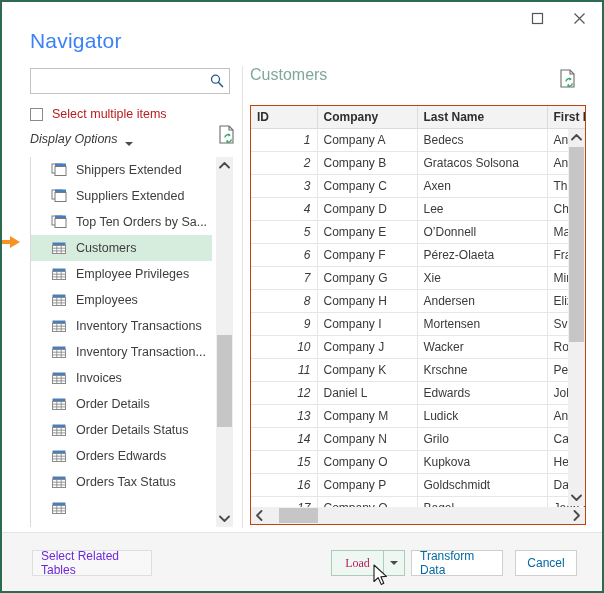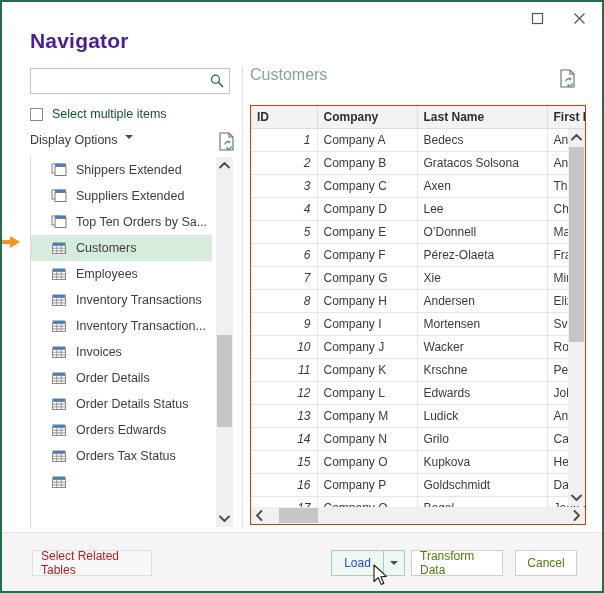--- a/index.html
+++ b/index.html
@@ -44,22 +44,22 @@
     cursor: default;
   }
   .winbtn svg { display: block; }
 
   
   .navigator-title {
     position: absolute;
     left: 28px;
     top: 27px;
     font-size: 21px;
-    color: #4c1d95;
-    font-weight: 700;
+    color: #3b82f6;
+    font-weight: 400;
     letter-spacing: .2px;
   }
 
   
   .left-pane {
     position: absolute;
     left: 28px;
     top: 66px;
     width: 202px;
   }
@@ -100,29 +100,30 @@
     width: 13px;
     height: 13px;
     box-sizing: border-box;
     border: 1px solid #8a8a8a;
     background: #fff;
     margin-right: 9px;
     flex: 0 0 auto;
   }
   .chk-label {
     font-size: 12.5px;
-    color: #14532d;
+    color: #b91c1c;
   }
 
   .display-options-row {
     display: flex;
-    align-items: flex-start;
-    margin-top: 10px;
+    align-items: flex-end;
+    margin-top: 3px;
     height: 20px;
     position: relative;
+    font-style: italic;
   }
   .display-options-label {
     font-size: 12.5px;
     color: #3a3a3a;
   }
   .caret-down {
     width: 0; height: 0;
     border-left: 4px solid transparent;
     border-right: 4px solid transparent;
     border-top: 4px solid #4a4a4a;
@@ -329,36 +330,37 @@
     border-top: 1px solid #e3e3e3;
   }
   .btn {
     position: absolute;
     height: 26px;
     box-sizing: border-box;
     border: 1px solid #cfcfcf;
     background: #ffffff;
     font-family: "Liberation Sans", sans-serif;
     font-size: 12px;
-    color: #4d7c0f;
+    color: #0369a1;
     display: flex;
     align-items: center;
     justify-content: center;
     cursor: default;
     padding: 0 8px;
   }
   .btn.disabled {
-    color: #b91c1c;
+    color: #6d28d9;
     background: #f8f8f8;
     border-color: #dedede;
   }
   .btn.primary {
     background: #eef7f1;
     border-color: #a9cdb8;
-    color: #1d4ed8;
+    color: #be185d;
+    font-family: Liberation Serif, serif;
   }
   #btn-select-related { left: 30px; top: 17px; width: 120px; }
   #load-group { position: absolute; left: 329px; top: 17px; height: 26px; display: flex; }
   #btn-load {
     position: relative;
     left: 0; top: 0;
     width: 52px;
     border-right: none;
   }
   #btn-load-split {
@@ -465,20 +467,28 @@
             <path d="M5.8 5.5 V13.5 M10.2 5.5 V13.5 M1.5 8.2 H14.5 M1.5 10.9 H14.5" stroke="#8a8a8a" stroke-width="0.9"></path>
           </svg>
           <span class="tree-label">Customers</span>
         </div>
         <div class="tree-item">
           <svg class="tree-icon" viewBox="0 0 16 16">
             <rect x="1.5" y="2.5" width="13" height="3" fill="#4a7ebb"></rect>
             <rect x="1.5" y="5.5" width="13" height="8" fill="#ffffff" stroke="#8a8a8a" stroke-width="1"></rect>
             <path d="M5.8 5.5 V13.5 M10.2 5.5 V13.5 M1.5 8.2 H14.5 M1.5 10.9 H14.5" stroke="#8a8a8a" stroke-width="0.9"></path>
           </svg>
+          <span class="tree-label">Employee Privileges</span>
+        </div>
+        <div class="tree-item">
+          <svg class="tree-icon" viewBox="0 0 16 16">
+            <rect x="1.5" y="2.5" width="13" height="3" fill="#4a7ebb"></rect>
+            <rect x="1.5" y="5.5" width="13" height="8" fill="#ffffff" stroke="#8a8a8a" stroke-width="1"></rect>
+            <path d="M5.8 5.5 V13.5 M10.2 5.5 V13.5 M1.5 8.2 H14.5 M1.5 10.9 H14.5" stroke="#8a8a8a" stroke-width="0.9"></path>
+          </svg>
           <span class="tree-label">Employees</span>
         </div>
         <div class="tree-item">
           <svg class="tree-icon" viewBox="0 0 16 16">
             <rect x="1.5" y="2.5" width="13" height="3" fill="#4a7ebb"></rect>
             <rect x="1.5" y="5.5" width="13" height="8" fill="#ffffff" stroke="#8a8a8a" stroke-width="1"></rect>
             <path d="M5.8 5.5 V13.5 M10.2 5.5 V13.5 M1.5 8.2 H14.5 M1.5 10.9 H14.5" stroke="#8a8a8a" stroke-width="0.9"></path>
           </svg>
           <span class="tree-label">Inventory Transactions</span>
         </div>
@@ -653,21 +663,21 @@
               <td>Roland</td>
             </tr>
             <tr>
               <td class="col-id">11</td>
               <td>Company K</td>
               <td>Krschne</td>
               <td>Peter</td>
             </tr>
             <tr>
               <td class="col-id">12</td>
-              <td>Company L</td>
+              <td>Daniel L</td>
               <td>Edwards</td>
               <td>John</td>
             </tr>
             <tr>
               <td class="col-id">13</td>
               <td>Company M</td>
               <td>Ludick</td>
               <td>Andre</td>
             </tr>
             <tr>

